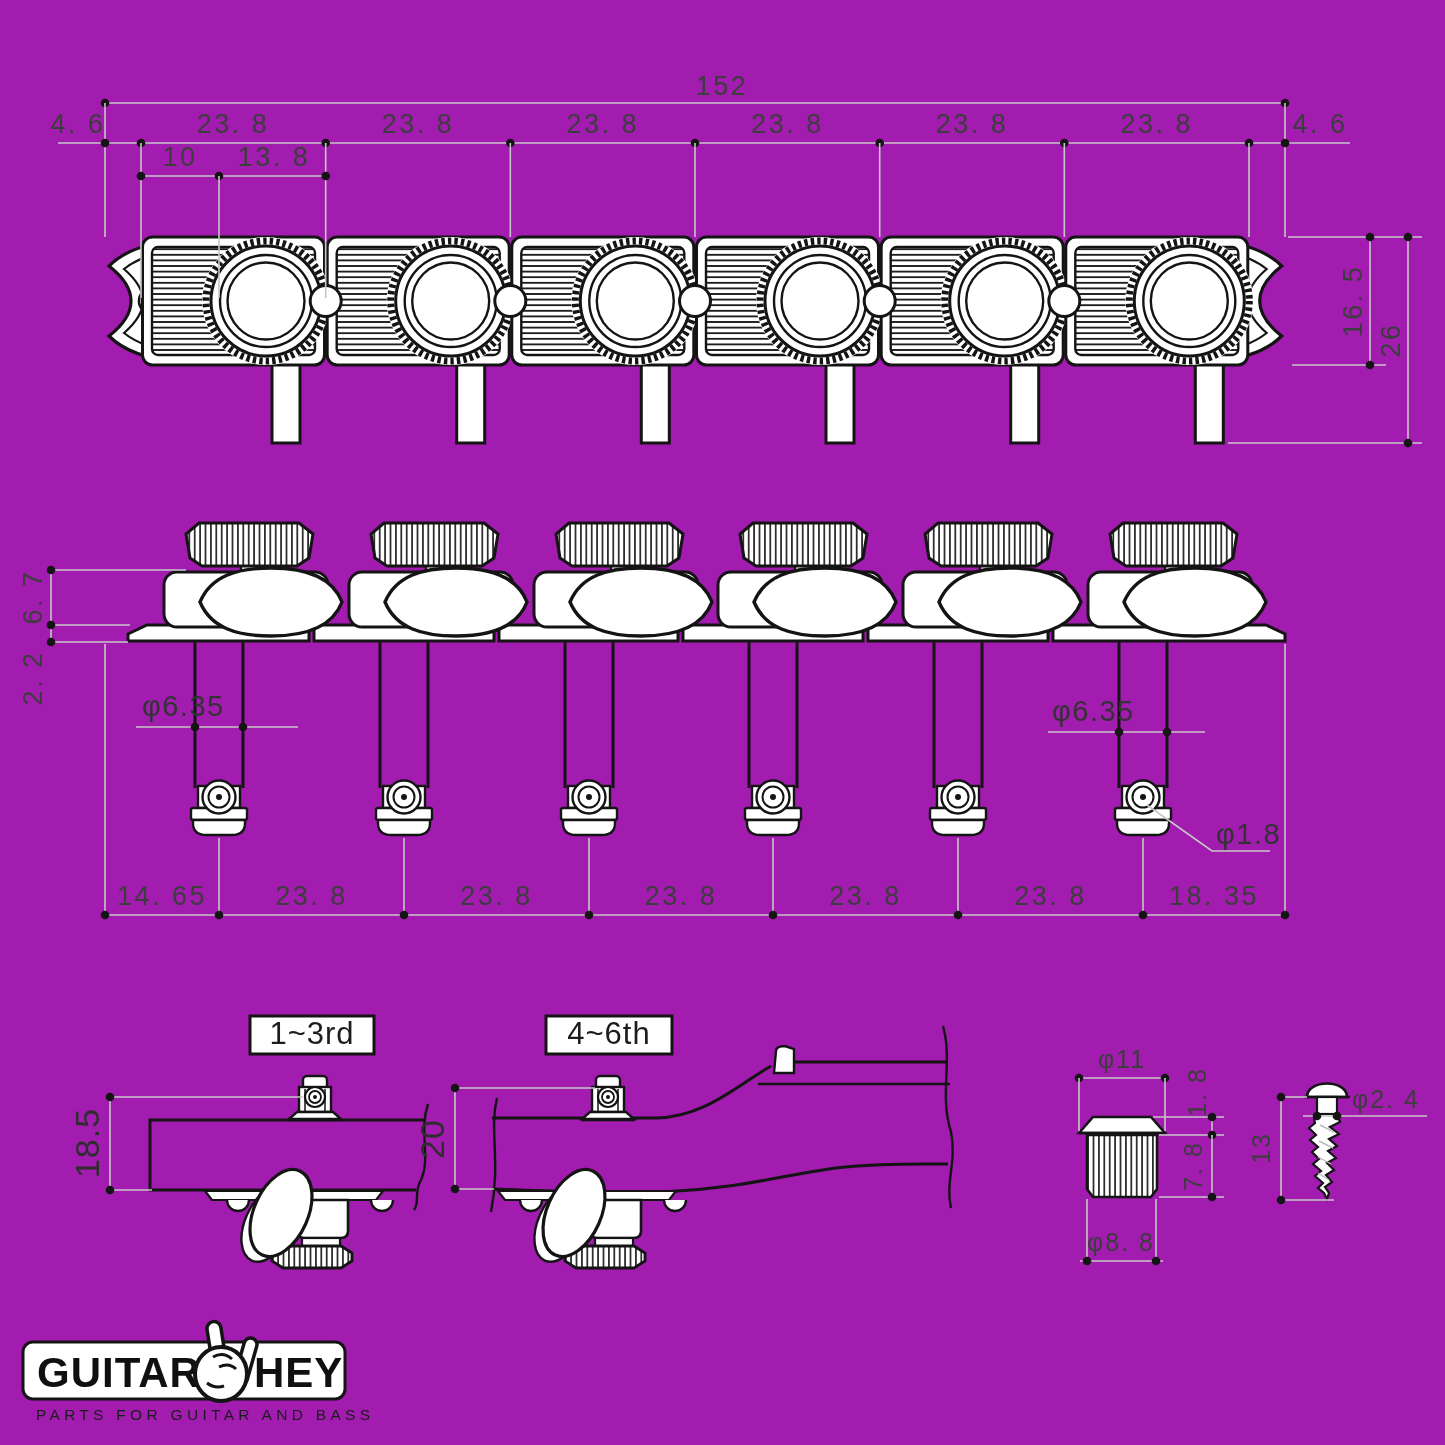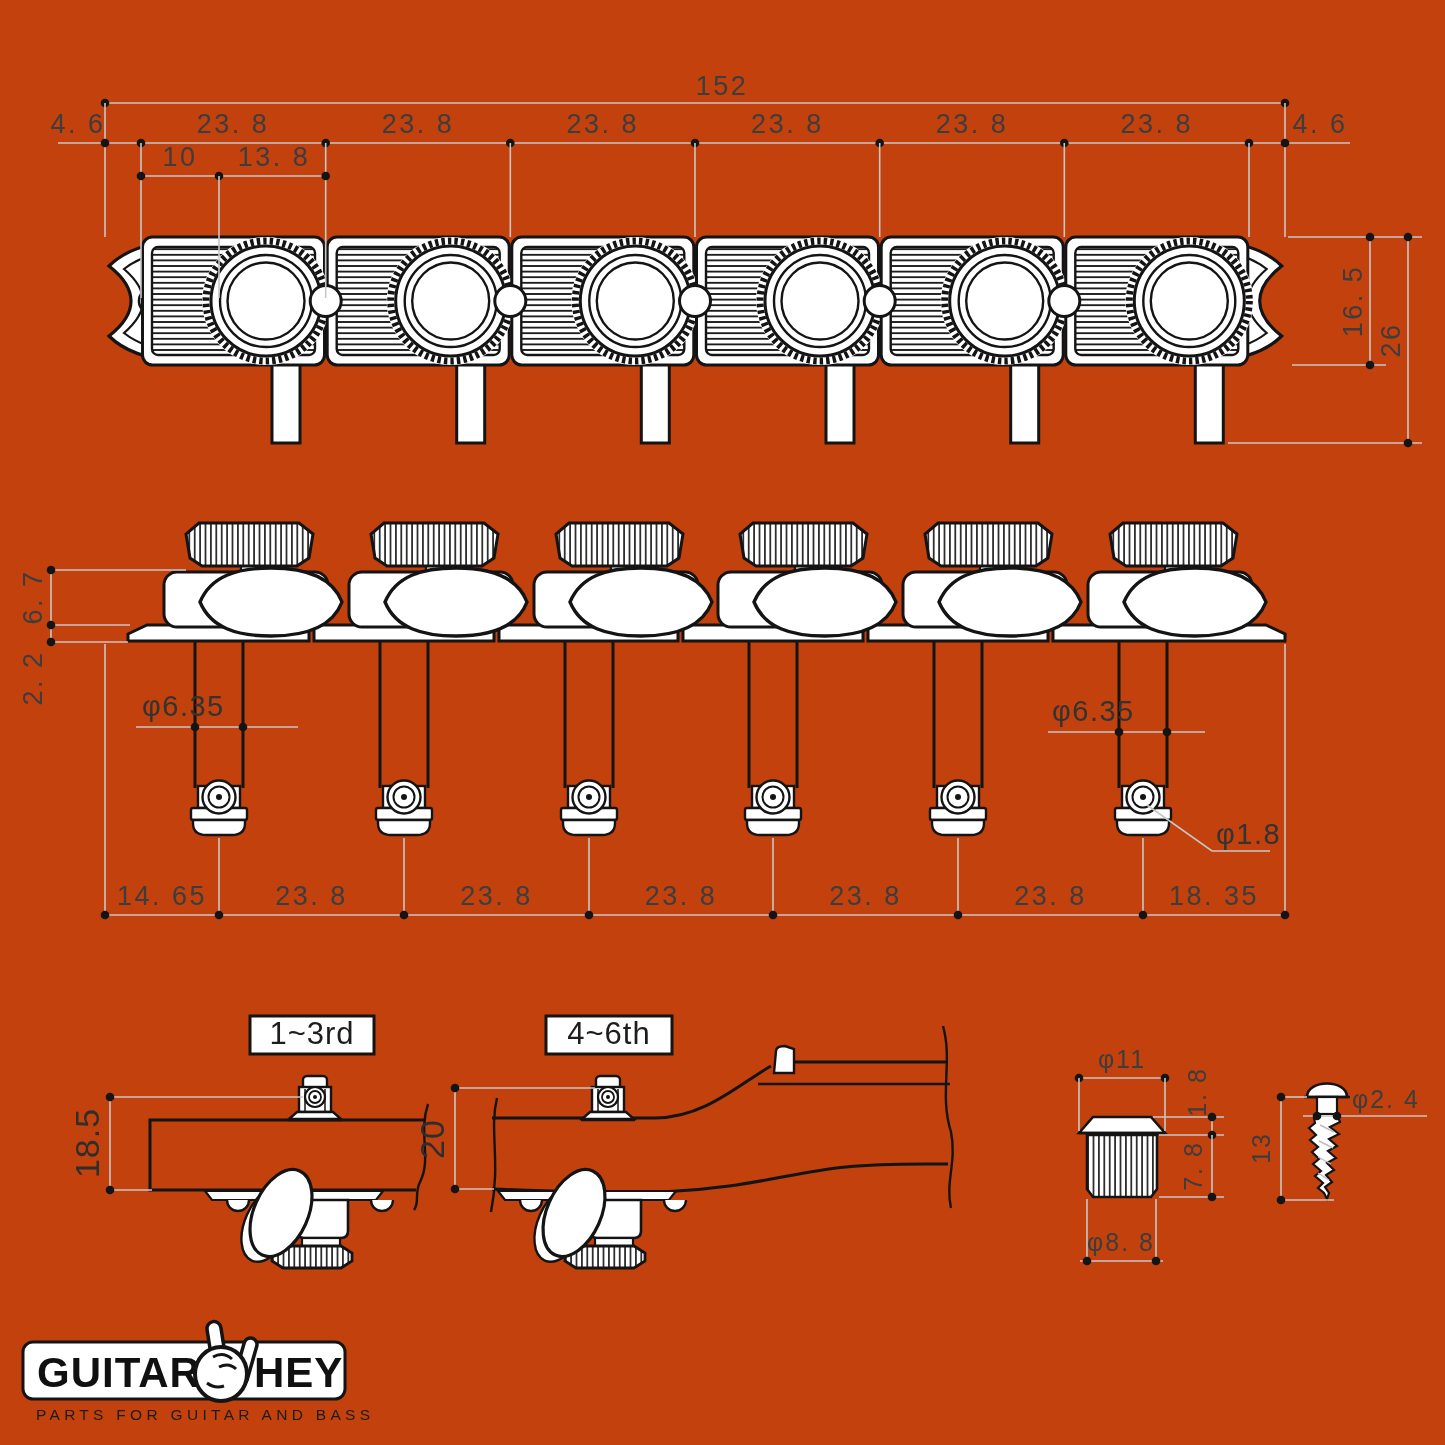--- a/index.html
+++ b/index.html
@@ -1,16 +1,16 @@
 <!DOCTYPE html>
 <html><head>
 <meta charset="utf-8">
 <style>
   html,body{margin:0;padding:0;background:#ffffff;}
-  .stage{width:1445px;height:1445px;position:relative;background:#c2410c;}
+  .stage{width:1445px;height:1445px;position:relative;background:#a21caf;}
   svg text{font-family:"Liberation Sans","DejaVu Sans",sans-serif;}
   .dim{font-size:27px;fill:#3d3d3d;letter-spacing:2.5px;}
   .dimb{font-size:29px;fill:#333;letter-spacing:1.5px;}
   .dims{font-size:25px;fill:#3d3d3d;letter-spacing:2px;}
   .dimL{font-size:34px;fill:#2e2e2e;letter-spacing:1px;}
   .sec{font-size:31px;fill:#1d1d1d;letter-spacing:1px;}
   .brand{font-size:42px;font-weight:700;fill:#101010;letter-spacing:1px;}
   .tagline{font-size:15.5px;fill:#1c1c1c;letter-spacing:4.3px;}
   .ol{fill:#fff;stroke:#141414;stroke-width:3;}
   .ol2{fill:none;stroke:#141414;stroke-width:2.4;}

